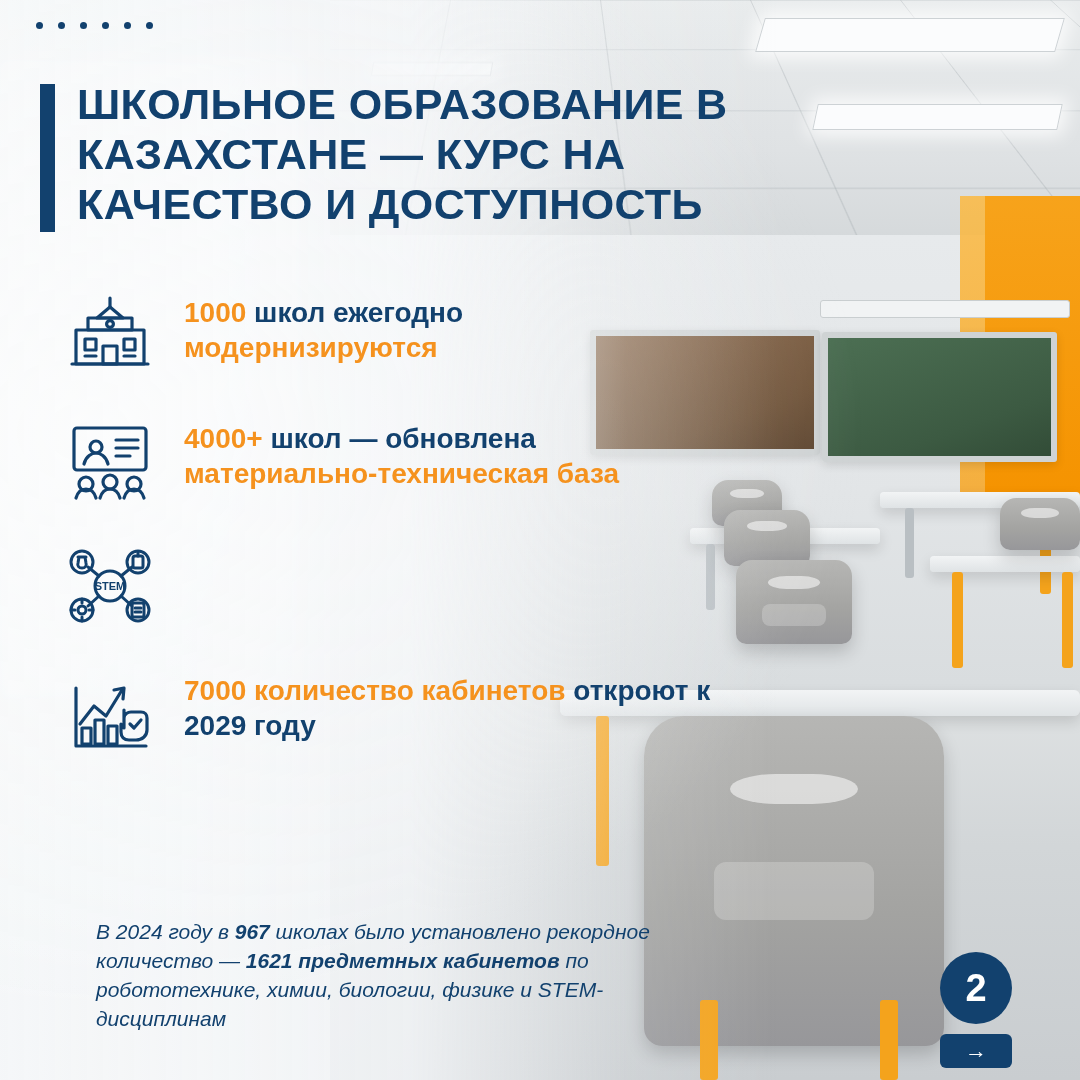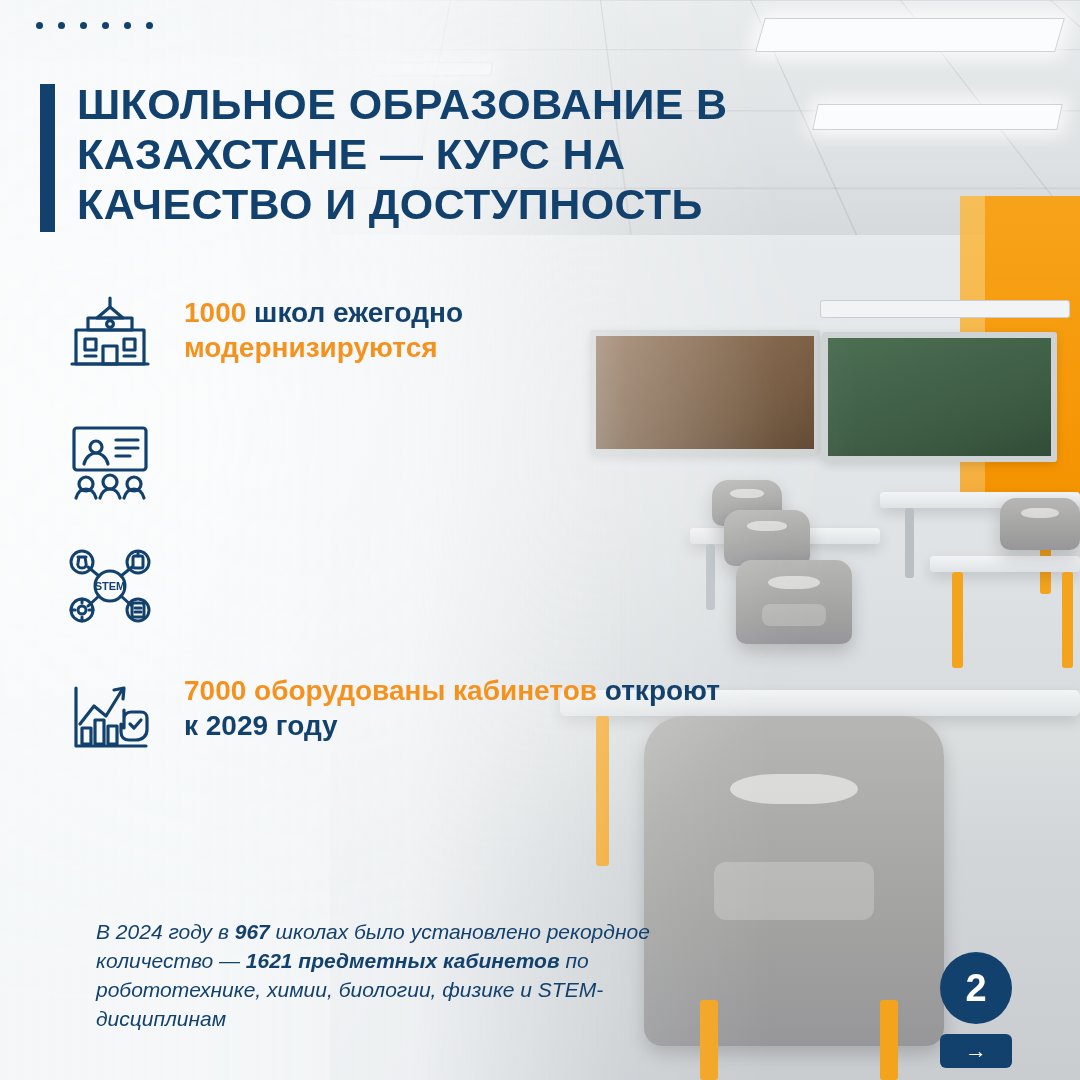--- a/index.html
+++ b/index.html
@@ -259,20 +259,23 @@
           <path d="M26 33 a6 6 0 1 1 12 0 a6 6 0 1 1 -12 0"></path>
           <path d="M20 50 c2-8 8-11 12-11 c4 0 10 3 12 11"></path>
           <path d="M52 26 L74 26 M52 34 L74 34 M52 42 L66 42"></path>
           <circle cx="22" cy="70" r="7"></circle>
           <circle cx="46" cy="68" r="7"></circle>
           <circle cx="70" cy="70" r="7"></circle>
           <path d="M12 84 c2-7 6-9 10-9 c4 0 8 2 10 9"></path>
           <path d="M36 84 c2-7 6-9 10-9 c4 0 8 2 10 9"></path>
           <path d="M60 84 c2-7 6-9 10-9 c4 0 8 2 10 9"></path>
         </svg>
+      </div>
+      <div class="txt">
+        <b>4000+</b><span class="norm"> школ — обновлена </span><span class="hl">материально-техническая база</span>
       </div>
     </div>
 
     <div class="stat">
       <div class="ico">
         <svg width="92" height="92" viewBox="0 0 92 92" fill="none" stroke="#12416e" stroke-width="3" stroke-linecap="round" stroke-linejoin="round">
           <circle cx="46" cy="46" r="15"></circle>
           <text x="46" y="50" font-size="11" font-weight="700" fill="#12416e" stroke="none" text-anchor="middle" font-family="Liberation Sans, sans-serif">STEM</text>
           <path d="M35 36 L24 27 M57 36 L68 27 M35 56 L24 66 M57 56 L68 66"></path>
           <circle cx="18" cy="22" r="11"></circle>
@@ -297,21 +300,21 @@
           <path d="M16 58 L30 40 L42 50 L58 24"></path>
           <path d="M50 24 L60 22 L59 33"></path>
           <rect x="18" y="62" width="9" height="16"></rect>
           <rect x="31" y="54" width="9" height="24"></rect>
           <rect x="44" y="60" width="9" height="18"></rect>
           <path d="M60 44 l0 18 M60 52 c0-4 4-6 7-6 l10 0 c4 0 6 3 6 6 l0 12 c0 6-5 10-11 10 l-7 0 c-5 0-8-3-8-8 l0-8"></path>
           <path d="M66 58 l4 4 l7-8"></path>
         </svg>
       </div>
       <div class="txt">
-        <b>7000</b><span class="norm"> </span><span class="hl">оборудованы кабинетов</span><span class="norm"> откроют к 2029 году</span>
+        <b>7000</b><span class="norm"> </span><span class="hl">количество кабинетов</span><span class="norm"> откроют к 2029 году</span>
       </div>
     </div>
   </div>
 
   <div class="footnote">
     <span>В  2024 году в </span><b>967</b><span> школах было установлено рекордное количество — </span><b>1621 предметных кабинетов</b><span> по робототехнике, химии, биологии, физике и STEM-дисциплинам</span>
   </div>
 
   <div class="page-badge">2</div>
   <div class="arrow-badge">→</div>

